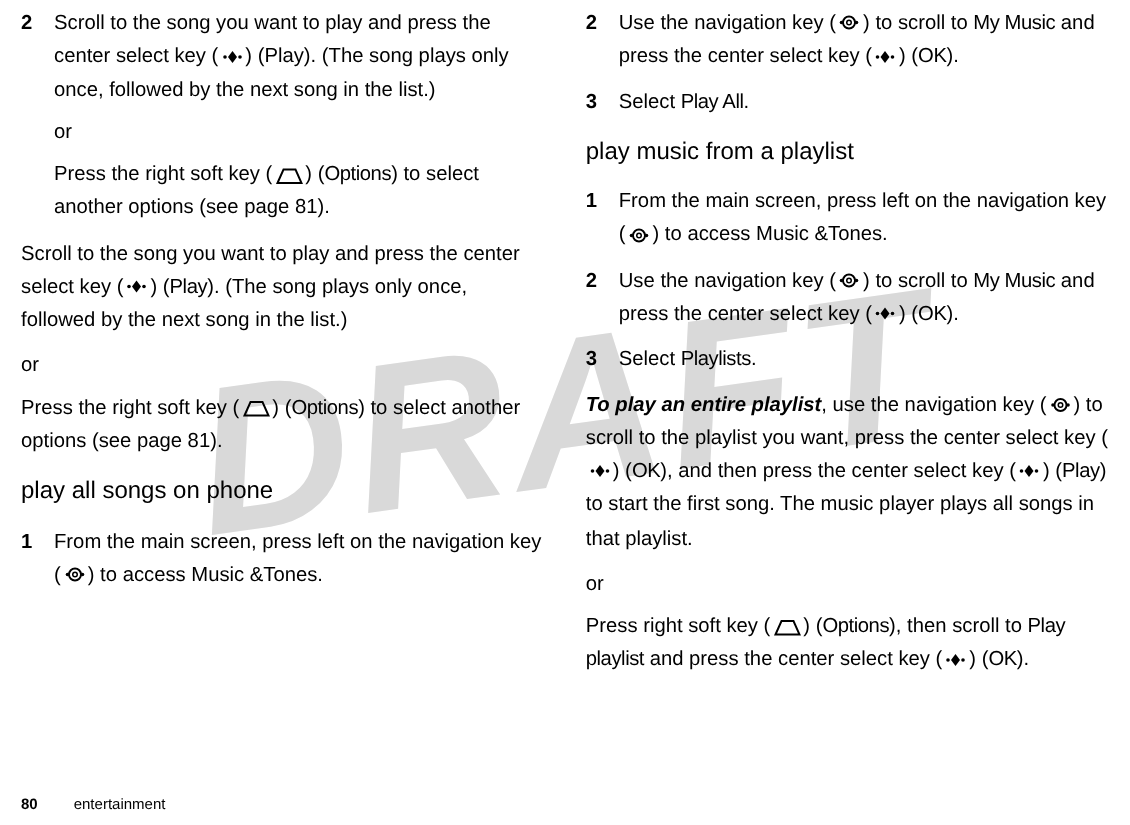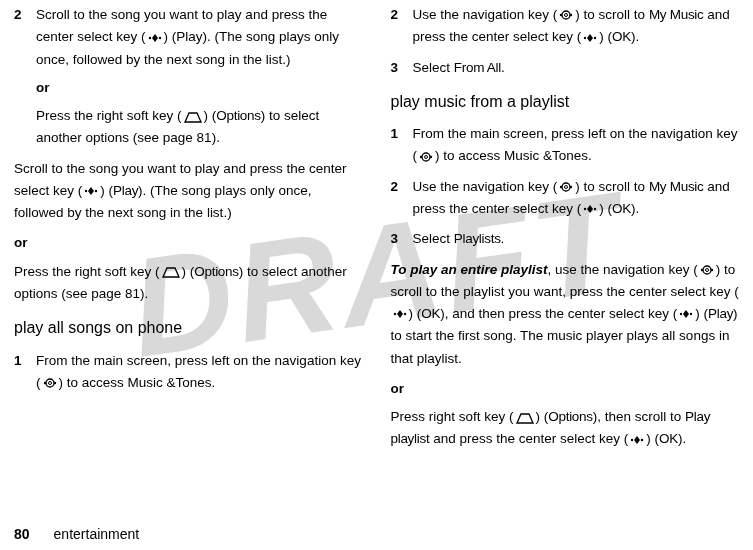--- a/index.html
+++ b/index.html
@@ -54,32 +54,32 @@
     .subhead {
       font-weight: bold;
       margin: 6px 0 6px 0;
     }
     .section-heading {
       font-size: 16px;
       font-weight: normal;
       margin: 10px 0 8px 0;
     }
     .or {
-      font-weight: bold;
+      font-weight: normal;
       margin: 6px 0 6px 0;
     }
     .para {
       margin-bottom: 8px;
     }
     .footer {
       position: absolute;
       bottom: 8px;
       left: 14px;
       z-index: 1;
-      font-size: 14px;
+      font-size: 10px;
     }
     .footer .page-num {
       font-weight: bold;
       margin-right: 24px;
     }
     .icon {
       display: inline-flex;
       vertical-align: middle;
       margin: 0 1px;
     }
@@ -170,21 +170,21 @@
               <circle cx="13" cy="6" r="1.2" fill="#000"></circle>
               <path d="M8 2 L11 6 L8 10 L5 6 Z" fill="#000"></path>
             </svg>
           </span><span>) (</span><span class="cond">OK</span><span>).</span>
       </div>
     </div>
 
     <div class="step">
       <div class="step-num">3</div>
       <div class="step-text">
-        <span>Select </span><span class="cond">From All</span><span>.</span>
+        <span>Select </span><span class="cond">Play All</span><span>.</span>
       </div>
     </div>
 
     <div class="section-heading">play music from a playlist</div>
 
     <div class="step">
       <div class="step-num">1</div>
       <div class="step-text">
         <span>From the main screen, press left on the navigation key (</span><span class="icon">
             <svg width="16" height="12" viewBox="0 0 16 12">

